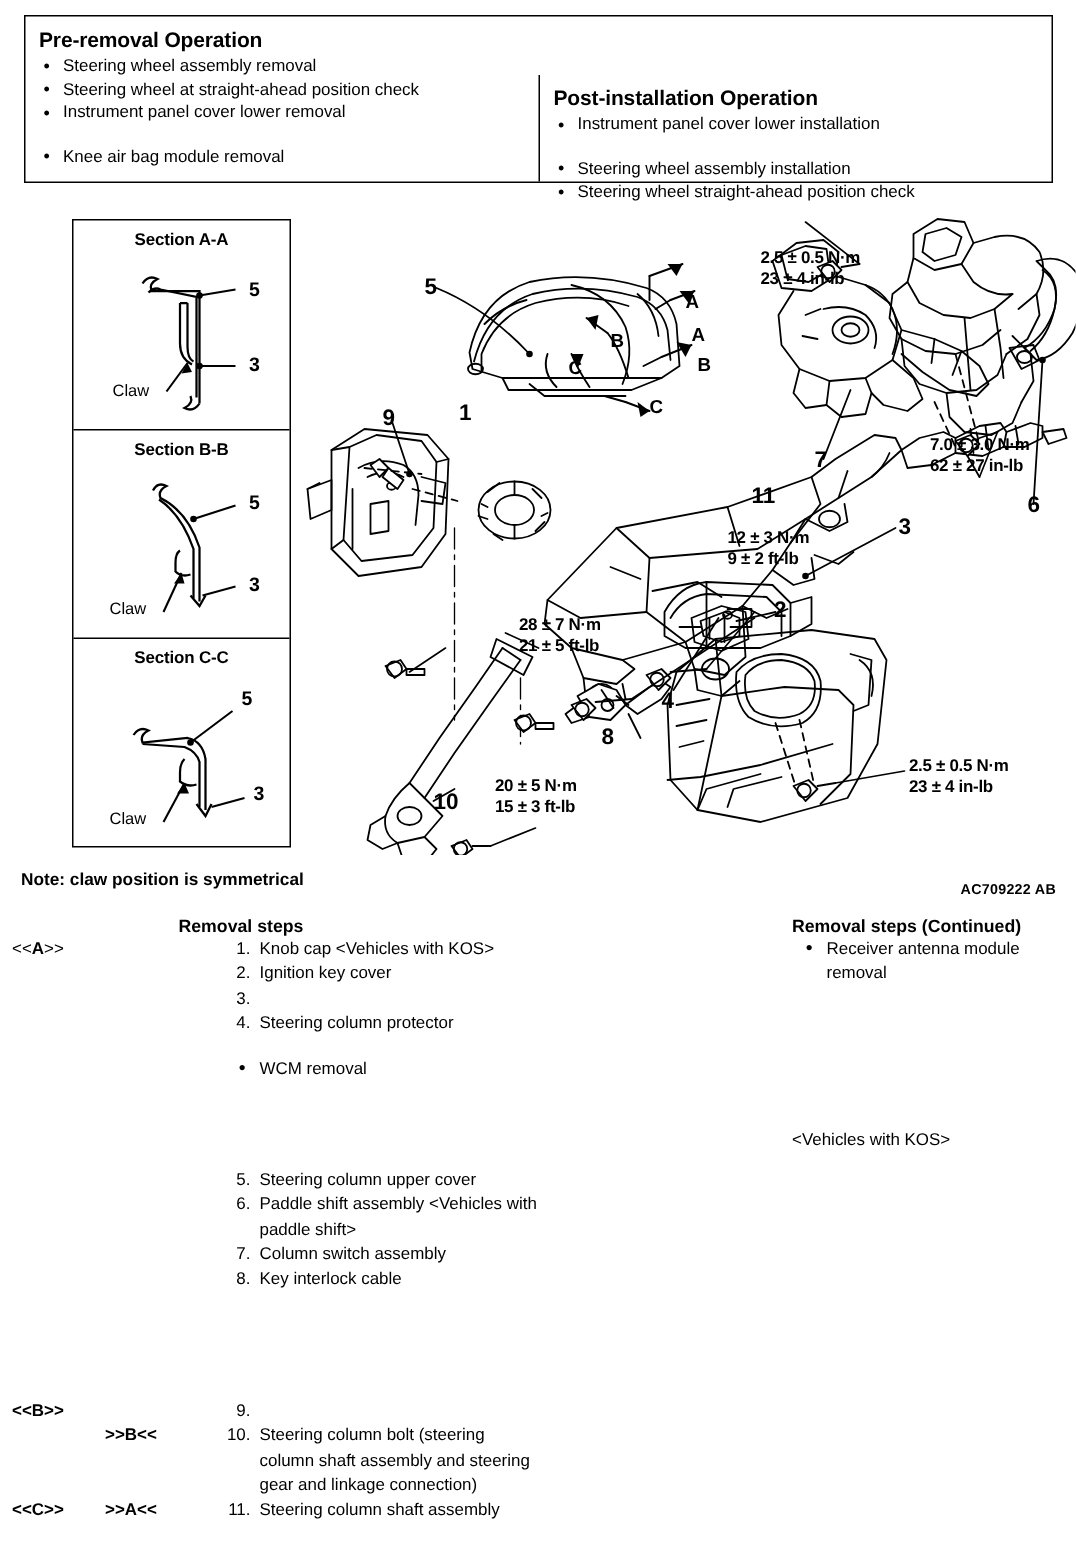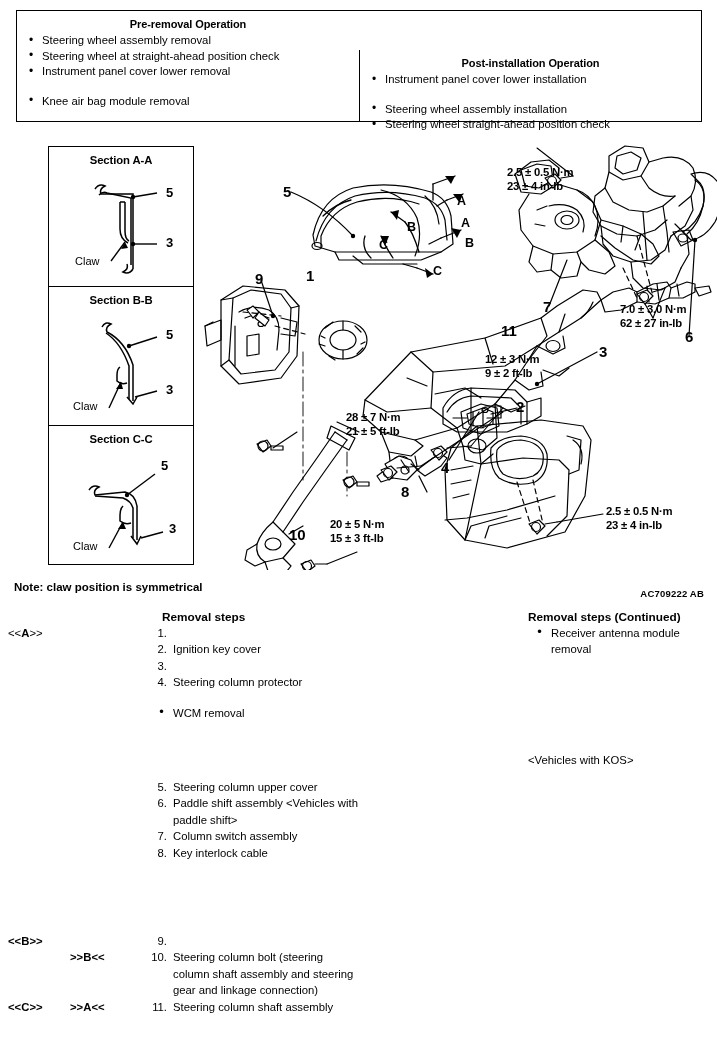--- a/index.html
+++ b/index.html
@@ -23,25 +23,24 @@
     display: flex;
     border: 1.4px solid #000;
   }
   .op-box {
     flex: 1 1 50%;
     padding: 7px 9px 0 9px;
     position: relative;
   }
   .op-box + .op-box { border-left: 1.4px solid #000; margin-top: 39px; }
   .op-title {
-    font-size: 11px;
+    font-size: 14px;
     font-weight: bold;
     margin: 0 0 3px 0;
     letter-spacing: -0.1px;
-    text-align: center;
   }
   .op-list { list-style: none; margin: 0; padding: 0; }
   .op-list li {
     font-size: 11.3px;
     line-height: 15.5px;
     padding-left: 16px;
     position: relative;
   }
   .op-list li.gap { margin-top: 14px; }
   .op-list li::before {
@@ -132,21 +131,21 @@
   .steps-right {
     position: absolute;
     left: 528px; top: 610px;
     width: 185px;
   }
   .steps-head {
     font-size: 11.8px;
     font-weight: bold;
     margin-bottom: 1px;
   }
-  .steps-head.left { margin-left: 114px; padding-left: 40px; }
+  .steps-head.left { margin-left: 71px; padding-left: 40px; }
   .row {
     display: flex;
     font-size: 11.3px;
     line-height: 16.4px;
   }
   .col-a { width: 62px; flex: 0 0 62px; font-size: 11.3px; }
   .col-b { width: 80px; flex: 0 0 80px; font-size: 11.3px; }
   .col-n { width: 23px; flex: 0 0 23px; text-align: right; padding-right: 6px; }
   .col-t { flex: 1 1 auto; }
   .mark { font-weight: bold; }
@@ -542,21 +541,21 @@
       <path d="M142 424 L172 412"></path>
       <path d="M372 382 L418 374"></path>
       <path d="M480 148 L468 178"></path>
     </g>
   </svg>
 
   <div class="tq" style="left:322px; top:25px;">
     <span>2.5 ± 0.5 N·m</span><br>
     <span>23 ± 4 in-lb</span>
   </div>
-  <div class="tq" style="left:435px; top:162px;">
+  <div class="tq" style="left:435px; top:150px;">
     <span>7.0 ± 3.0 N·m</span><br>
     <span>62 ± 27 in-lb</span>
   </div>
   <div class="tq" style="left:300px; top:212px;">
     <span>12 ± 3 N·m</span><br>
     <span>9 ± 2 ft-lb</span>
   </div>
   <div class="tq" style="left:161px; top:270px;">
     <span>28 ± 7 N·m</span><br>
     <span>21 ± 5 ft-lb</span>
@@ -593,20 +592,21 @@
 <div class="note">Note: claw position is symmetrical</div>
 <div class="draw-code">AC709222 AB</div>
 
 <div class="steps-left">
   <div class="steps-head left">Removal steps</div>
 
   <div class="row">
     <div class="col-a">&lt;&lt;<b>A</b>&gt;&gt;</div>
     <div class="col-b"></div>
     <div class="col-n">1.</div>
+    <div class="col-t">Knob cap &lt;Vehicles with KOS&gt;</div>
   </div>
   <div class="row">
     <div class="col-a"></div>
     <div class="col-b"></div>
     <div class="col-n">2.</div>
     <div class="col-t">Ignition key cover</div>
   </div>
   <div class="row">
     <div class="col-a"></div>
     <div class="col-b"></div>

